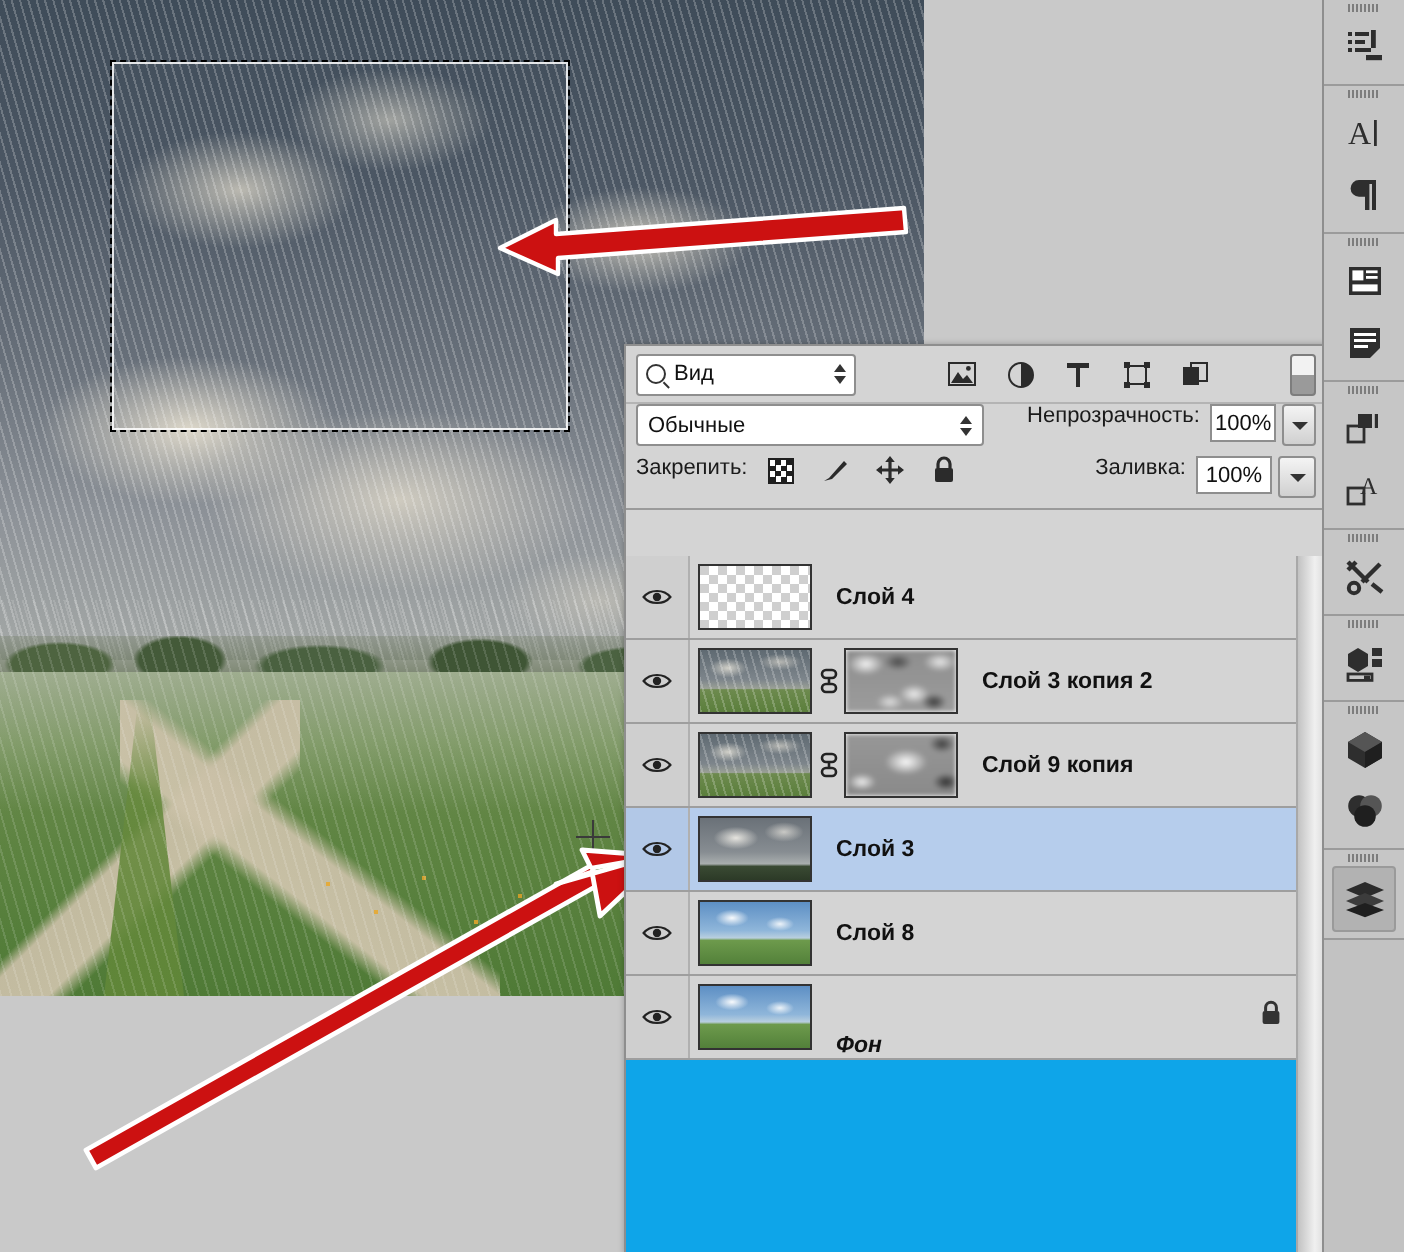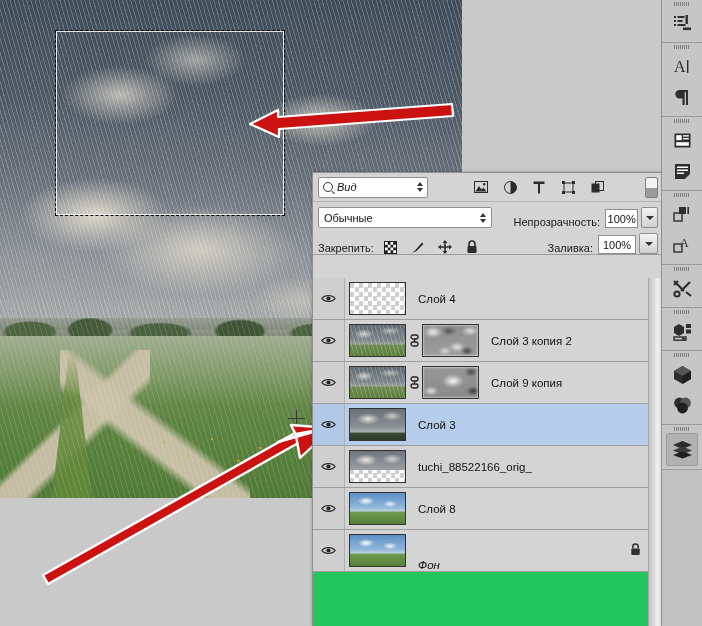--- a/index.html
+++ b/index.html
@@ -80,51 +80,51 @@
   #panel-tab{position:absolute;left:0;top:0;height:25px;padding:0 14px;line-height:25px;
     background:#d4d4d4;font-size:11px;color:#111;border-right:1px solid #8e8e8e;}
   #tab-tools{position:absolute;right:4px;top:0;height:25px;display:flex;align-items:center;gap:7px;}
   .dbl-arrow{font-size:11px;color:#333;letter-spacing:-1px;}
   .sep-v{width:1px;height:14px;background:#8e8e8e;}
   .menu-icon{display:flex;align-items:center;gap:1px;}
   .menu-icon .tri{width:0;height:0;border-left:4px solid #333;border-top:3px solid transparent;border-bottom:3px solid transparent;}
   .menu-icon .lines{display:flex;flex-direction:column;gap:2px;}
   .menu-icon .lines i{display:block;width:9px;height:1px;background:#333;}
 
-  #filter-row{height:28px;display:flex;align-items:center;padding:0 5px;gap:0;border-bottom:1px solid #b4b4b4;font-style:italic;}
+  #filter-row{height:28px;display:flex;align-items:center;padding:0 5px;gap:0;border-bottom:1px solid #b4b4b4;}
   #view-select{width:100px;height:19px;background:#fff;border:1px solid #8e8e8e;border-radius:2px;
     display:flex;align-items:center;padding:0 4px;font-size:11px;color:#111;position:relative;}
   .magnifier{width:8px;height:8px;border:1.4px solid #333;border-radius:50%;position:relative;margin-right:4px;flex:none;}
   .magnifier:after{content:"";position:absolute;right:-3px;bottom:-2px;width:4px;height:1.4px;background:#333;transform:rotate(45deg);}
   .spin{margin-left:auto;display:flex;flex-direction:column;gap:2px;}
   .spin .up{width:0;height:0;border-left:3px solid transparent;border-right:3px solid transparent;border-bottom:4px solid #333;}
   .spin .dn{width:0;height:0;border-left:3px solid transparent;border-right:3px solid transparent;border-top:4px solid #333;}
   #filter-icons{display:flex;align-items:center;gap:15px;margin-left:46px;}
   .fi{width:14px;height:14px;display:flex;align-items:center;justify-content:center;color:#2b2b2b;}
   #filter-toggle{margin-left:auto;width:11px;height:19px;background:linear-gradient(#f2f2f2 50%,#9a9a9a 50%);border:1px solid #7d7d7d;border-radius:2px;}
 
-  #blend-row{height:26px;display:flex;align-items:flex-end;padding:0 5px;}
+  #blend-row{height:26px;display:flex;align-items:flex-start;padding:0 5px;}
   #blend-select{width:186px;height:19px;background:#fff;border:1px solid #8e8e8e;border-radius:2px;
     display:flex;align-items:center;padding:0 5px;font-size:11px;color:#111;}
   .lbl{font-size:11px;color:#1a1a1a;}
   .numfield{width:36px;height:17px;background:#fff;border:1px solid #8e8e8e;font-size:11px;color:#111;
     display:flex;align-items:center;justify-content:center;}
   .numdrop{width:17px;height:19px;background:linear-gradient(#f4f4f4,#d0d0d0);border:1px solid #8e8e8e;border-radius:2px;
     display:flex;align-items:center;justify-content:center;margin-left:3px;}
   .numdrop .tri{width:0;height:0;border-left:4px solid transparent;border-right:4px solid transparent;border-top:4px solid #333;}
 
-  #lock-row{height:26px;display:flex;align-items:flex-end;padding:0 5px;border-bottom:1px solid #9a9a9a;}
+  #lock-row{height:26px;display:flex;align-items:flex-start;padding:0 5px;border-bottom:1px solid #9a9a9a;}
   #lock-icons{display:flex;align-items:center;gap:13px;margin-left:10px;}
   .lock-ic{width:14px;height:14px;display:flex;align-items:center;justify-content:center;}
   .checker{width:11px;height:11px;background:
     conic-gradient(#1f1f1f 25%, #fff 0 50%, #1f1f1f 0 75%, #fff 0);
     background-size:5.5px 5.5px;border:1px solid #1f1f1f;}
 
   
-  #layer-list{position:absolute;left:0;top:105px;right:0;bottom:0;background:#22c55e;overflow:hidden;}
+  #layer-list{position:absolute;left:0;top:105px;right:0;bottom:0;background:#0ea5e9;overflow:hidden;font-weight:bold;}
   .layer-row{height:41px;display:flex;align-items:center;border-bottom:1px solid #9e9e9e;position:relative;
     background:#d4d4d4;}
   .layer-row.selected{background:#b6cdec;}
   .eye-cell{width:31px;height:100%;display:flex;align-items:center;justify-content:center;
     border-right:1px solid #b0b0b0;background:rgba(0,0,0,.02);}
   .eye{width:15px;height:9px;position:relative;}
   .eye svg{display:block;}
   .thumbs{display:flex;align-items:center;gap:0;margin-left:4px;}
   .thumb{width:57px;height:33px;border:1px solid #333;box-sizing:border-box;position:relative;overflow:hidden;background:#fff;}
   .thumb.sel-brackets{outline:none;}
@@ -411,37 +411,20 @@
       </div>
       <div class="thumbs">
         <div class="thumb sel-brackets">
             <span class="tn-darkcloud"></span>
           </div>
       </div>
       <div class="layer-name">Слой 3</div>
     </div>
 
 
-    <div class="layer-row">
-      <div class="eye-cell">
-        <span class="eye">
-          <svg width="15" height="9" viewBox="0 0 15 9">
-              <path d="M0.8 4.5 C4 0.5 11 0.5 14.2 4.5 C11 8.5 4 8.5 0.8 4.5 Z" fill="none" stroke="#222" stroke-width="1.1"></path>
-              <circle cx="7.5" cy="4.5" r="2.1" fill="#222"></circle>
-            </svg>
-        </span>
-      </div>
-      <div class="thumbs">
-        <div class="thumb">
-          <span class="tn-horizon-checker"></span>
-            <span class="tn-cloudband"></span>
-        </div>
-      </div>
-      <div class="layer-name">tuchi_88522166_orig_</div>
-    </div>
 
     <div class="layer-row">
       <div class="eye-cell">
         <span class="eye">
           <svg width="15" height="9" viewBox="0 0 15 9">
               <path d="M0.8 4.5 C4 0.5 11 0.5 14.2 4.5 C11 8.5 4 8.5 0.8 4.5 Z" fill="none" stroke="#222" stroke-width="1.1"></path>
               <circle cx="7.5" cy="4.5" r="2.1" fill="#222"></circle>
             </svg>
         </span>
       </div>

